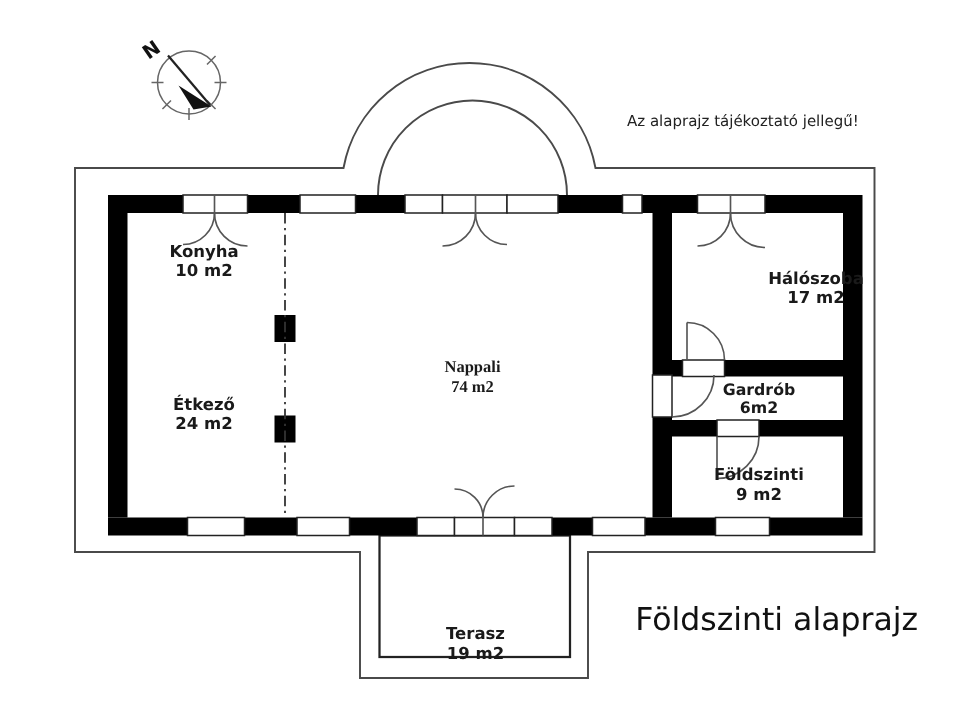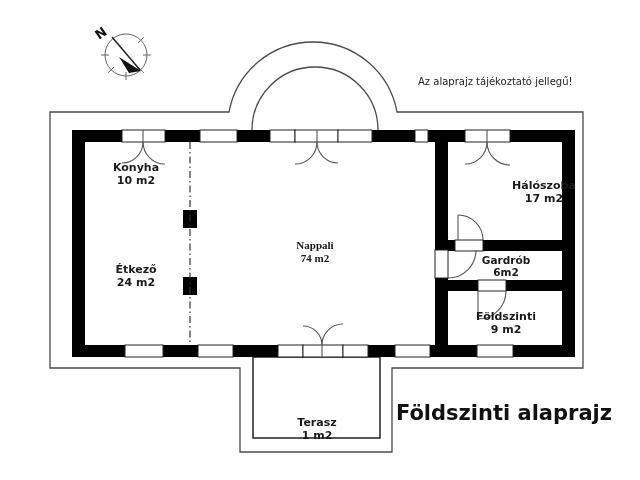--- a/index.html
+++ b/index.html
@@ -12,21 +12,21 @@
     position:absolute;transform:translate(-50%,-50%);
     text-align:center;font-weight:bold;font-size:11px;line-height:13px;
     color:#1a1a1a;white-space:nowrap;
   }
   .rlabel.small{font-size:10.5px;line-height:12px;}
   .disclaimer{
     position:absolute;left:418px;top:76px;font-size:10px;color:#222;
     white-space:nowrap;
   }
   .plan-title{
-    position:absolute;right:28px;top:401px;font-size:21px;font-weight:bold;
+    position:absolute;right:28px;top:401px;font-size:21px;font-weight:normal;
     color:#111;white-space:nowrap;
   }
 </style>
 </head>
 <body>
 
 <svg id="plan-svg" width="640" height="480" viewBox="0 0 640 480">
 
   <g>
     <path d="M50 112 H229 A85.4 85.4 0 0 1 397 112 H583 V368 H392 V452 H240 V368 H50 Z" fill="none" stroke="#4a4a4a" stroke-width="1.3"></path>
@@ -154,18 +154,18 @@
 <div class="rlabel small" style="left:506px;top:266px;">
   <div>Gardrób</div>
   <div>6m2</div>
 </div>
 <div class="rlabel" style="left:506px;top:323px;">
   <div>Földszinti</div>
   <div>9 m2</div>
 </div>
 <div class="rlabel" style="left:317px;top:403px;margin-top:26px;">
   <div>Terasz</div>
-  <div>1 m2</div>
+  <div>19 m2</div>
 </div>
 
 <div class="disclaimer">Az alaprajz tájékoztató jellegű!</div>
 
 <div class="plan-title">Földszinti alaprajz</div>
 
 </body></html>

